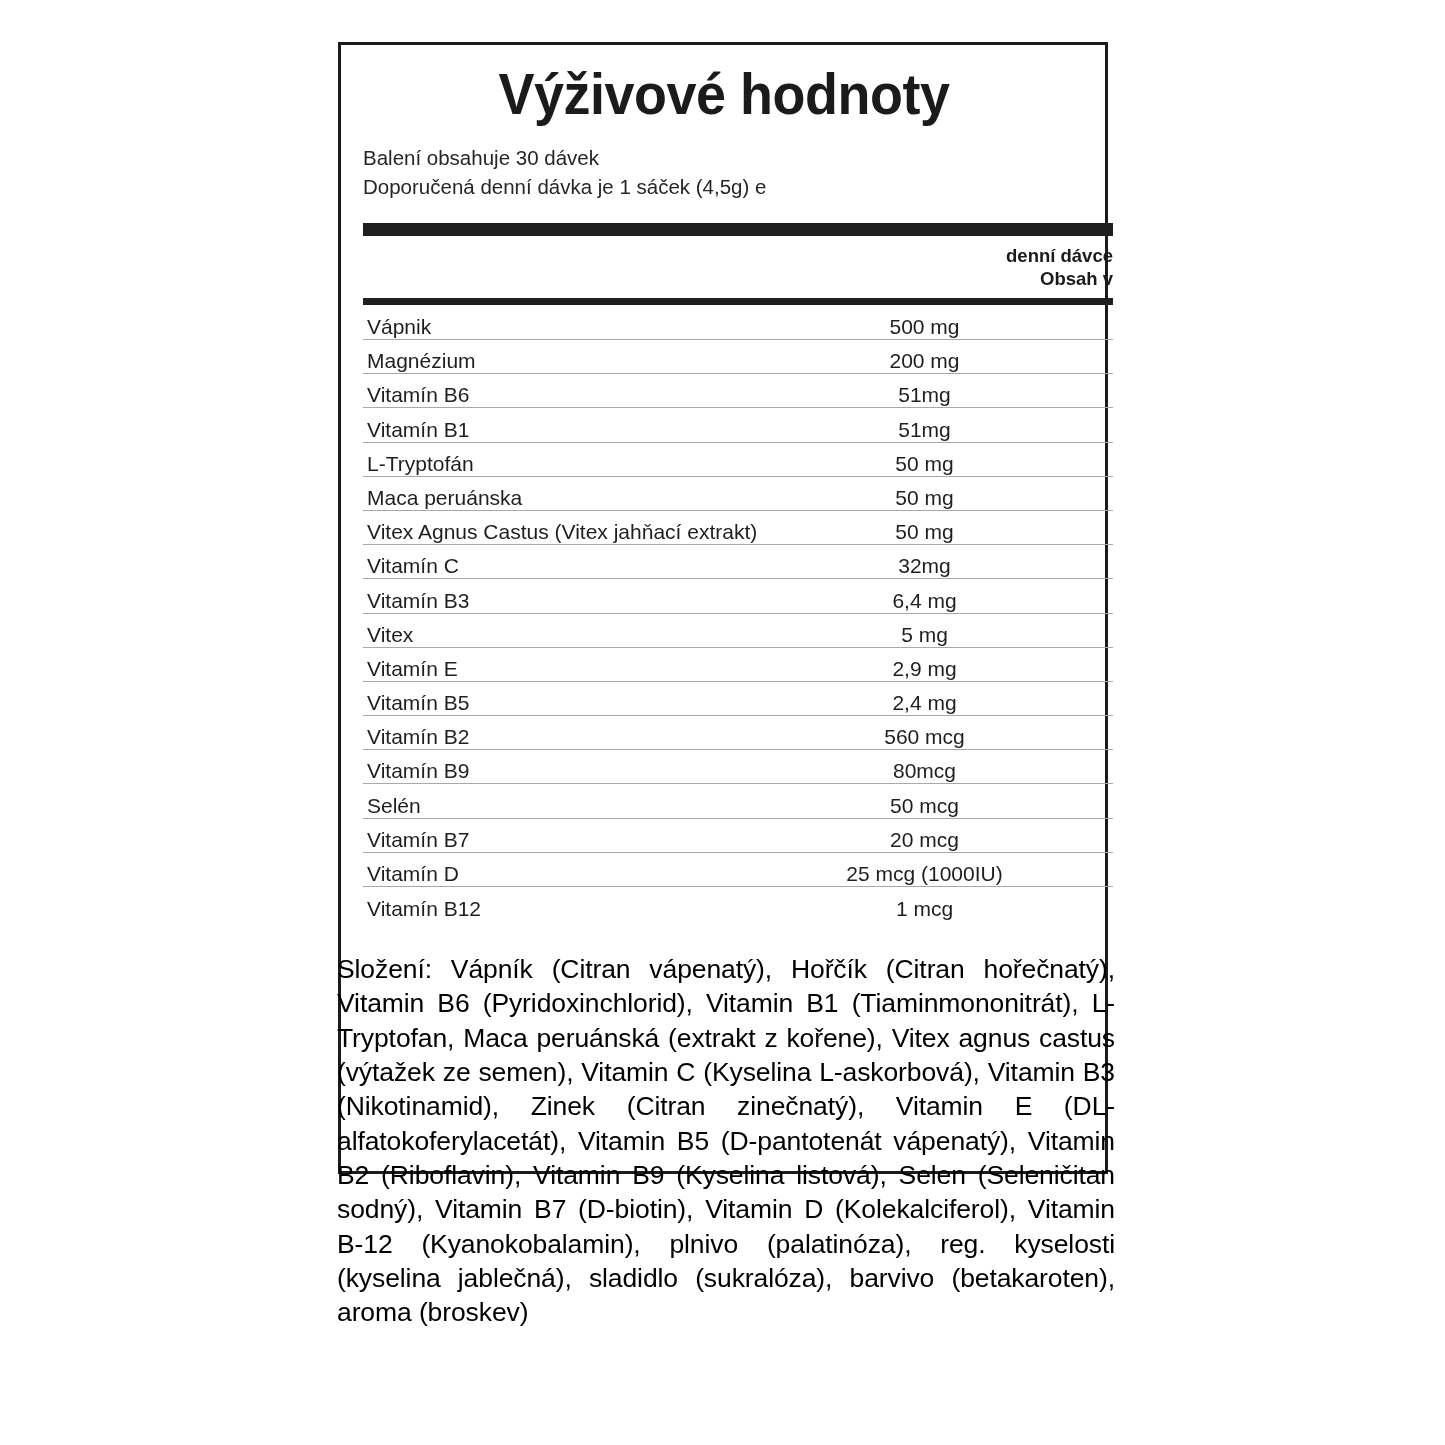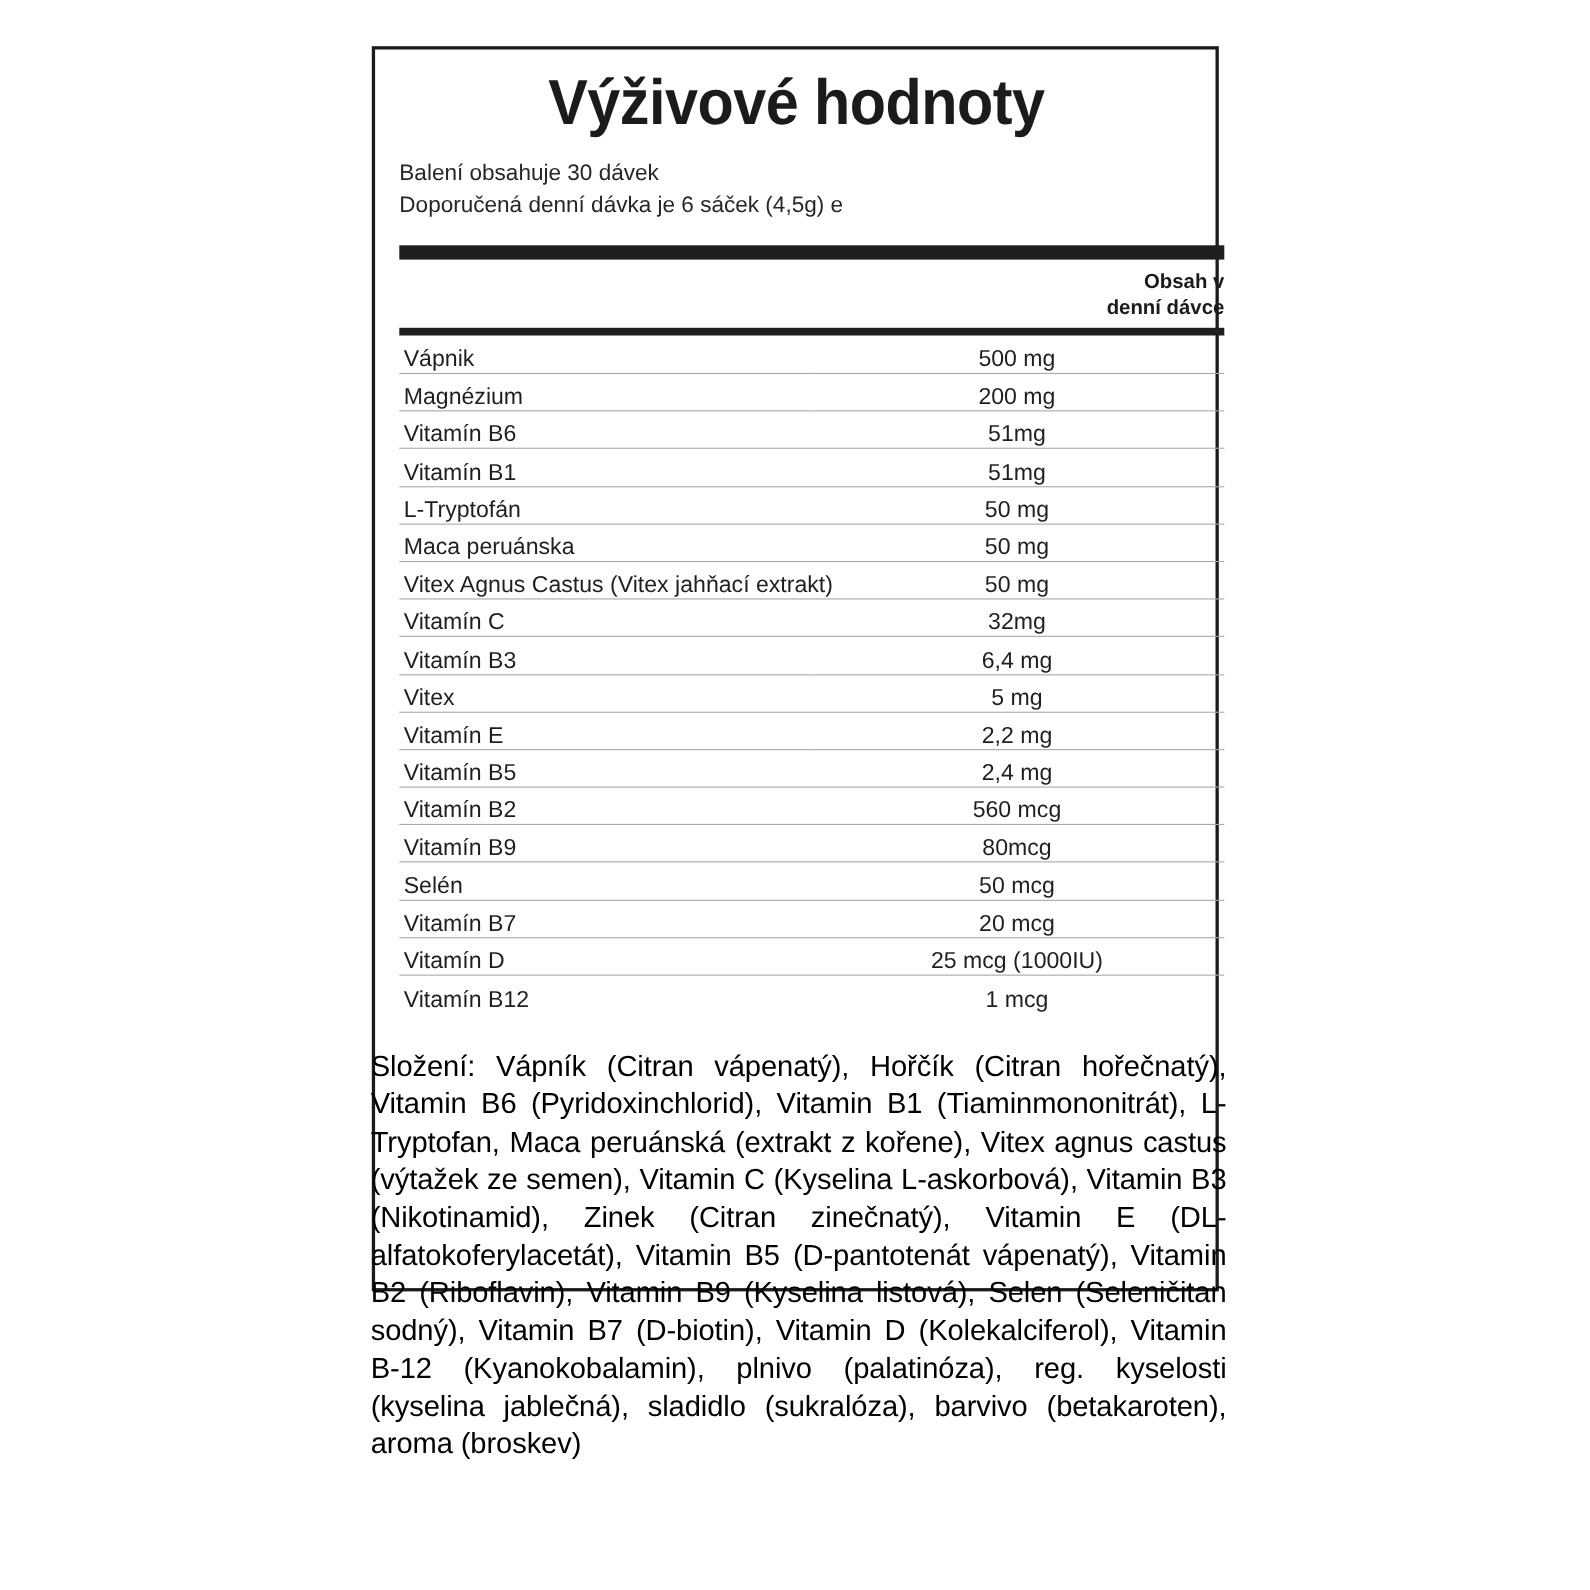--- a/index.html
+++ b/index.html
@@ -139,28 +139,28 @@
 </head>
 <body>
 
 <div id="facts-panel">
   <div class="panel-inner">
 
     <h1 id="panel-title">Výživové hodnoty</h1>
 
     <div id="serving-info">
       <div>Balení obsahuje 30 dávek</div>
-      <div>Doporučená denní dávka je 6 sáček (4,5g) e</div>
+      <div>Doporučená denní dávka je 1 sáček (4,5g) e</div>
     </div>
 
     <div class="rule-thick"></div>
 
     <div id="column-header">
+      <div>denní dávce</div>
       <div>Obsah v</div>
-      <div>denní dávce</div>
     </div>
 
     <div class="rule-medium"></div>
 
     <table id="nutrient-table">
       <tbody id="nutrient-rows">
           <tr>
             <td class="nutrient-name">Vápnik</td>
             <td class="nutrient-amount">500 mg</td>
           </tr>
@@ -195,21 +195,21 @@
           <tr>
             <td class="nutrient-name">Vitamín B3</td>
             <td class="nutrient-amount">6,4 mg</td>
           </tr>
           <tr>
             <td class="nutrient-name">Vitex</td>
             <td class="nutrient-amount">5 mg</td>
           </tr>
           <tr>
             <td class="nutrient-name">Vitamín E</td>
-            <td class="nutrient-amount">2,2 mg</td>
+            <td class="nutrient-amount">2,9 mg</td>
           </tr>
           <tr>
             <td class="nutrient-name">Vitamín B5</td>
             <td class="nutrient-amount">2,4 mg</td>
           </tr>
           <tr>
             <td class="nutrient-name">Vitamín B2</td>
             <td class="nutrient-amount">560 mcg</td>
           </tr>
           <tr>

